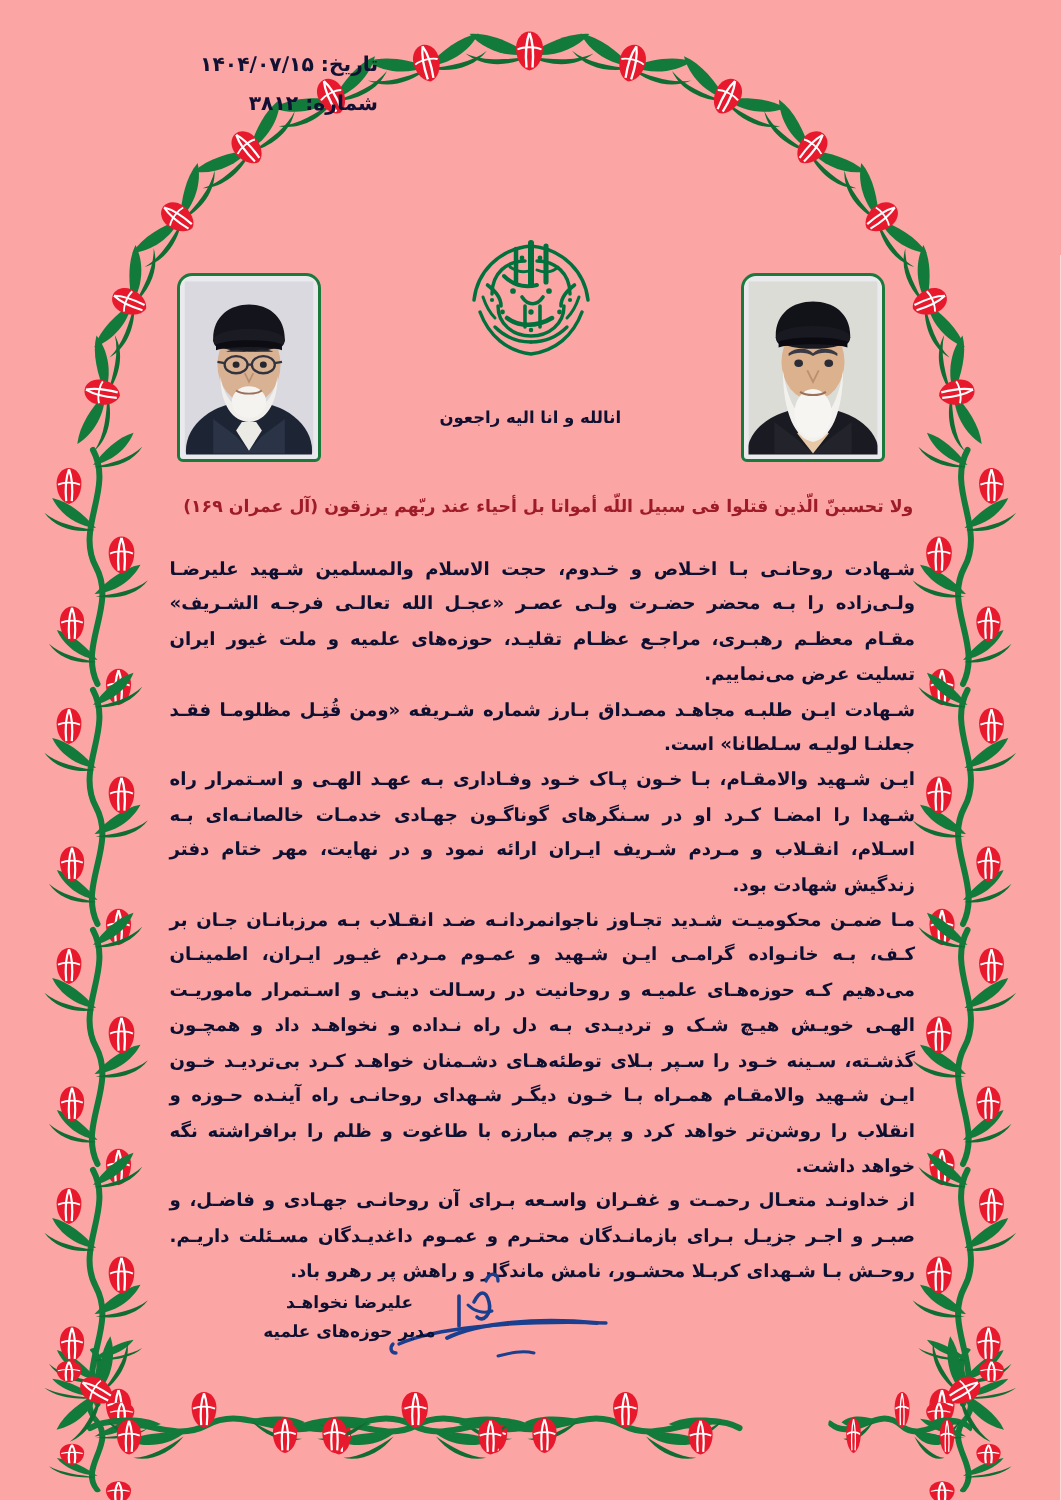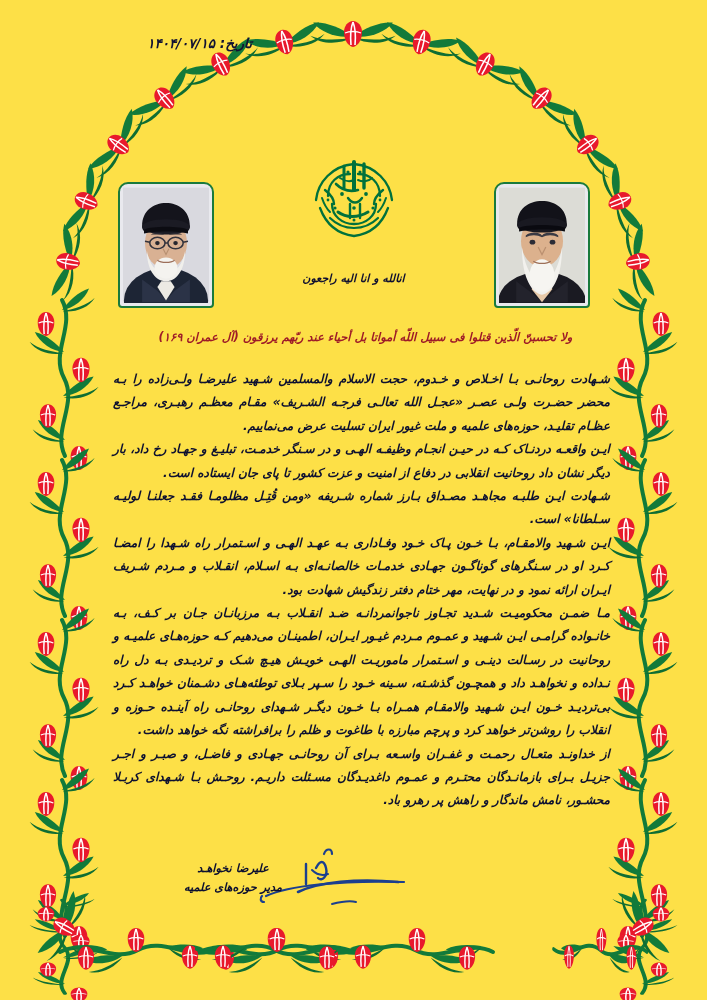--- a/index.html
+++ b/index.html
@@ -1,20 +1,20 @@
 <!DOCTYPE html>
 <html lang="fa" dir="rtl"><head>
 <meta charset="utf-8">
 <style>
   html,body{margin:0;padding:0;background:#ffffff;}
   body{
     width:707px;height:1000px;position:relative;overflow:hidden;
     font-family:"DejaVu Sans","Liberation Sans",sans-serif;
   }
-  #page{position:absolute;inset:0;background:#fde047;font-style:italic;}
+  #page{position:absolute;inset:0;background:#fca5a5;}
 
   
   .frame-svg{position:absolute;left:0;top:0;width:707px;height:1000px;pointer-events:none;}
   .meta-block{
     position:absolute;top:30px;left:32px;width:220px;
     text-align:right;direction:rtl;
     color:#111133;font-weight:bold;font-size:13.5px;line-height:1.95;
     letter-spacing:.3px;
   }
   .meta-row{white-space:nowrap;}
@@ -228,20 +228,21 @@
           <use href="#archunit" transform="scale(.9)"></use>
         </g>
       <g transform="translate(641,928) rotate(60)">
           <use href="#archunit" transform="scale(.9)"></use>
         </g>
     </g>
   </svg>
 
   <div class="meta-block">
     <div class="meta-row">تاریخ: ۱۴۰۴/۰۷/۱۵</div>
+    <div class="meta-row">شماره: ۳۸۱۲</div>
   </div>
 
   <div class="bismillah-wrap">
     <svg class="bismillah-svg" width="124" height="118" viewBox="0 0 124 118">
       <g fill="none" stroke="#00713c" stroke-width="2.3" stroke-linecap="round">
         <circle cx="62" cy="58" r="47" stroke-width="1.2" opacity="0"></circle>
 
         <path d="M24,62 C26,44 40,28 62,26 C84,28 98,44 100,62"></path>
         <path d="M28,70 C34,86 46,96 62,98 C78,96 90,86 96,70"></path>
         <path d="M36,58 C36,44 46,36 58,36"></path>
@@ -331,21 +332,20 @@
       <ellipse cx="56" cy="57" rx="3" ry="2.6" fill="#2c2c36"></ellipse>
       <path d="M41,62 L45,70 L49,62" fill="none" stroke="#bb9070" stroke-width="1.3"></path>
       <path d="M36,77 C40,80 50,80 54,77" fill="none" stroke="#9d7059" stroke-width="1.4"></path>
     </svg>
   </div>
 
   <div class="verse">ولا تحسبنّ الّذین قتلوا فی سبیل اللّه أمواتا بل أحیاء عند ربّهم یرزقون (آل عمران ۱۶۹)</div>
 
   <div class="body-col">
     <p>شـهادت روحانـی بـا اخـلاص و خـدوم، حجت الاسلام والمسلمین شـهید علیرضـا ولـی‌زاده را بـه محضر حضـرت ولـی عصـر «عجـل الله تعالـی فرجـه الشـریف» مقـام معظـم رهبـری، مراجـع عظـام تقلیـد، حوزه‌های علمیه و ملت غیور ایران تسلیت عرض می‌نماییم.</p>
-    <p>ایـن واقعـه دردنـاک کـه در حیـن انجـام وظیفـه الهـی و در سـنگر خدمـت، تبلیـغ و جهـاد رخ داد، بار دیگر نشان داد روحانیت انقلابی در دفاع از امنیت و عزت کشور تا پای جان ایستاده است.</p>
     <p>شـهادت ایـن طلبـه مجاهـد مصـداق بـارز شماره شـریفه «ومن قُتِـل مظلومـا فقـد جعلنـا لولیـه سـلطانا» است.</p>
     <p>ایـن شـهید والامقـام، بـا خـون پـاک خـود وفـاداری بـه عهـد الهـی و اسـتمرار راه شـهدا را امضـا کـرد او در سـنگرهای گوناگـون جهـادی خدمـات خالصانـه‌ای بـه اسـلام، انقـلاب و مـردم شـریف ایـران ارائه نمود و در نهایت، مهر ختام دفتر زندگیش شهادت بود.</p>
     <p>مـا ضمـن محکومیـت شـدید تجـاوز ناجوانمردانـه ضـد انقـلاب بـه مرزبانـان جـان بر کـف، بـه خانـواده گرامـی ایـن شـهید و عمـوم مـردم غیـور ایـران، اطمینـان می‌دهیم کـه حوزه‌هـای علمیـه و روحانیت در رسـالت دینـی و اسـتمرار ماموریـت الهـی خویـش هیـچ شـک و تردیـدی بـه دل راه نـداده و نخواهـد داد و همچـون گذشـته، سـینه خـود را سـپر بـلای توطئه‌هـای دشـمنان خواهـد کـرد بی‌تردیـد خـون ایـن شـهید والامقـام همـراه بـا خـون دیگـر شـهدای روحانـی راه آینـده حـوزه و انقلاب را روشن‌تر خواهد کرد و پرچم مبارزه با طاغوت و ظلم را برافراشته نگه خواهد داشت.</p>
     <p>از خداونـد متعـال رحمـت و غفـران واسـعه بـرای آن روحانـی جهـادی و فاضـل، و صبـر و اجـر جزیـل بـرای بازمانـدگان محتـرم و عمـوم داغدیـدگان مسـئلت داریـم. روحـش بـا شـهدای کربـلا محشـور، نامش ماندگار و راهش پر رهرو باد.</p>
   </div>
 
   <svg class="sign-mark" viewBox="0 0 220 80">
     <g stroke="#1b3f8f" fill="none" stroke-linecap="round">
       <path d="M96,16 C98,10 104,10 104,16" stroke-width="2.2"></path>
       <path d="M88,30 C92,22 96,22 98,30 C100,38 94,44 90,40" stroke-width="2.4"></path>

